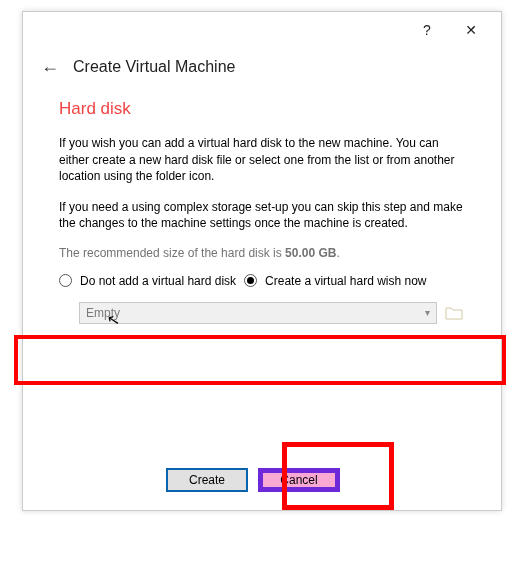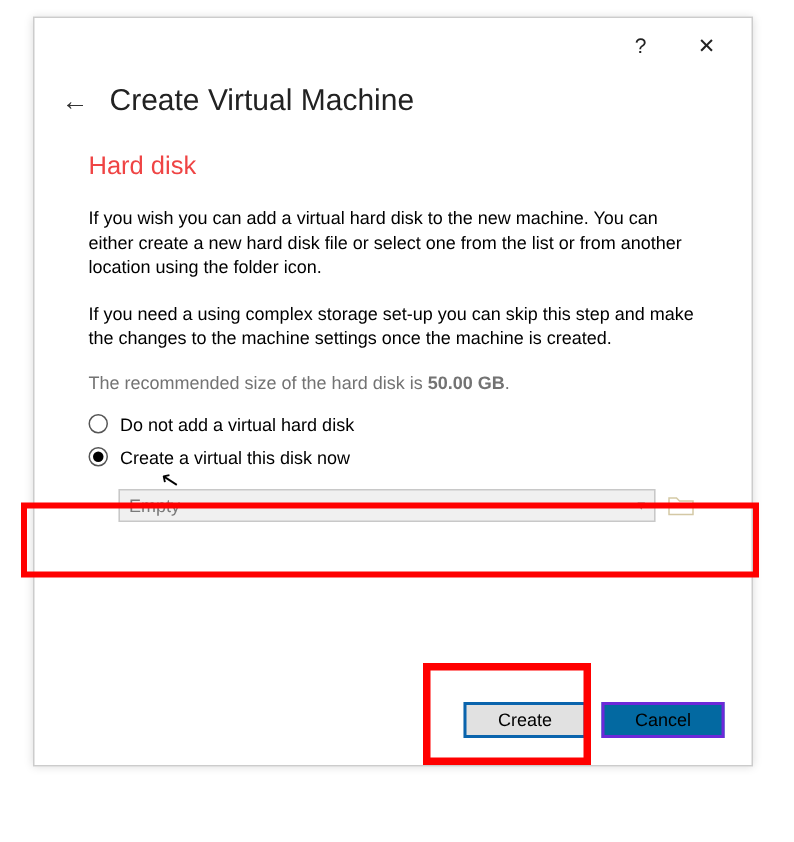--- a/index.html
+++ b/index.html
@@ -42,40 +42,40 @@
     font-size: 14px;
     color: #222;
   }
   .header {
     display: flex;
     align-items: center;
     padding: 8px 18px 14px 18px;
     gap: 14px;
   }
   .back-arrow { font-size: 18px; color: #333; }
-  .header-title { font-size: 20px; color: #222; }
+  .header-title { font-size: 16px; color: #222; }
   .content {
     padding: 0 36px 0 36px;
     flex: 1;
   }
   .section-title {
     color: #ef4444;
     font-size: 17px;
     font-weight: normal;
     margin: 8px 0 16px 0;
   }
   .paragraph {
     font-size: 12px;
     color: #000000;
     margin: 0 0 14px 0;
     line-height: 1.38;
   }
   .recommended { font-size: 12px; color: #737373; margin: 0 0 14px 0; }
   .recommended b { font-weight: bold; }
-  .radio-group { display: flex; flex-direction: column; gap: 8px; }
+  .radio-group { display: flex; gap: 8px; }
   .radio-row {
     display: flex;
     align-items: center;
     gap: 8px;
     font-size: 12px;
   }
   .radio {
     width: 13px; height: 13px;
     border: 1px solid #555;
     border-radius: 50%;
@@ -109,33 +109,33 @@
     justify-content: space-between;
   }
   .file-select-arrow { color: #888; font-size: 10px; }
   .folder-icon {
     width: 22px; height: 22px;
     display: flex; align-items: center; justify-content: center;
     opacity: 0.6;
   }
   .footer {
     display: flex;
-    justify-content: flex-end;
+    justify-content: center;
     gap: 10px;
     padding: 14px 18px 18px 0;
   }
   .btn {
     min-width: 82px;
     height: 24px;
     font-size: 12px;
     display: flex;
     align-items: center;
     justify-content: center;
-    background: #0369a1;
-    border: 2px solid #6d28d9;
+    background: #f9a8d4;
+    border: 5px solid #6d28d9;
   }
   .btn.primary {
     border: 2px solid #0a64ad;
     background: #e1e1e1;
   }
   .highlight-row {
     position: absolute;
     left: 14px;
     top: 335px;
     width: 492px;
@@ -191,21 +191,21 @@
       <span>The recommended size of the hard disk is </span><b>50.00 GB</b><span>.</span>
     </p>
 
     <div class="radio-group">
       <label class="radio-row">
         <span class="radio"></span>
         <span>Do not add a virtual hard disk</span>
       </label>
       <label class="radio-row">
         <span class="radio selected"></span>
-        <span>Create a virtual this disk now</span>
+        <span>Create a virtual hard wish now</span>
       </label>
     </div>
 
     <div class="file-row">
       <div class="file-select">
         <span>Empty</span>
         <span class="file-select-arrow">▾</span>
       </div>
       <div class="folder-icon">
         <svg width="18" height="16" viewBox="0 0 18 16">

